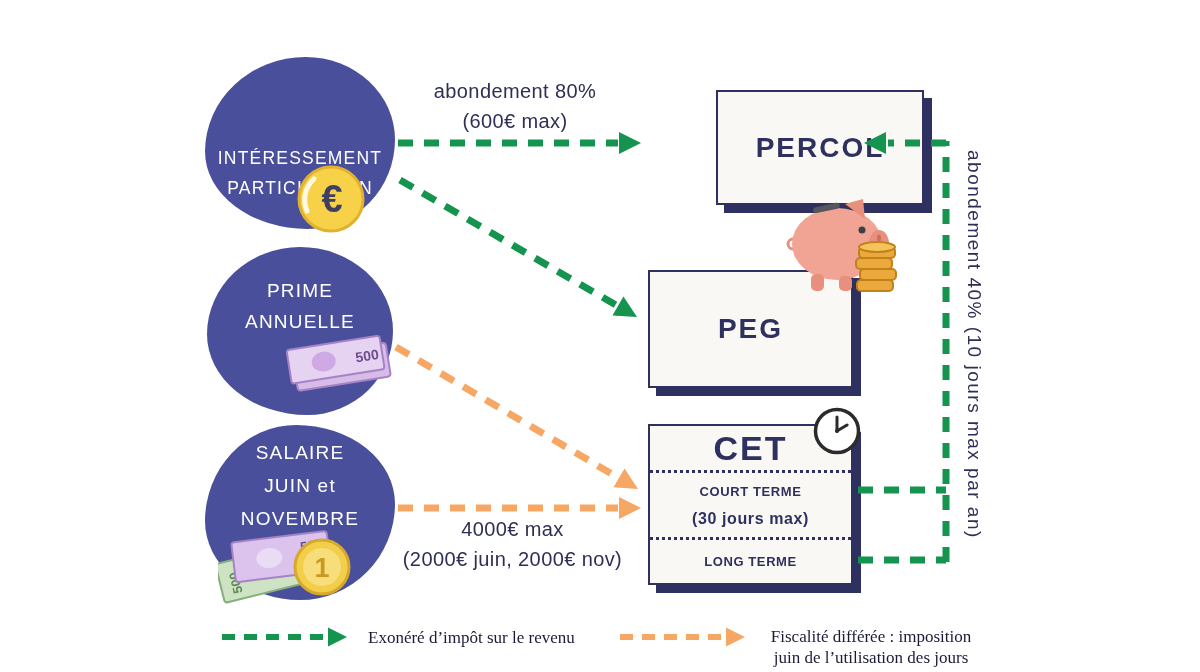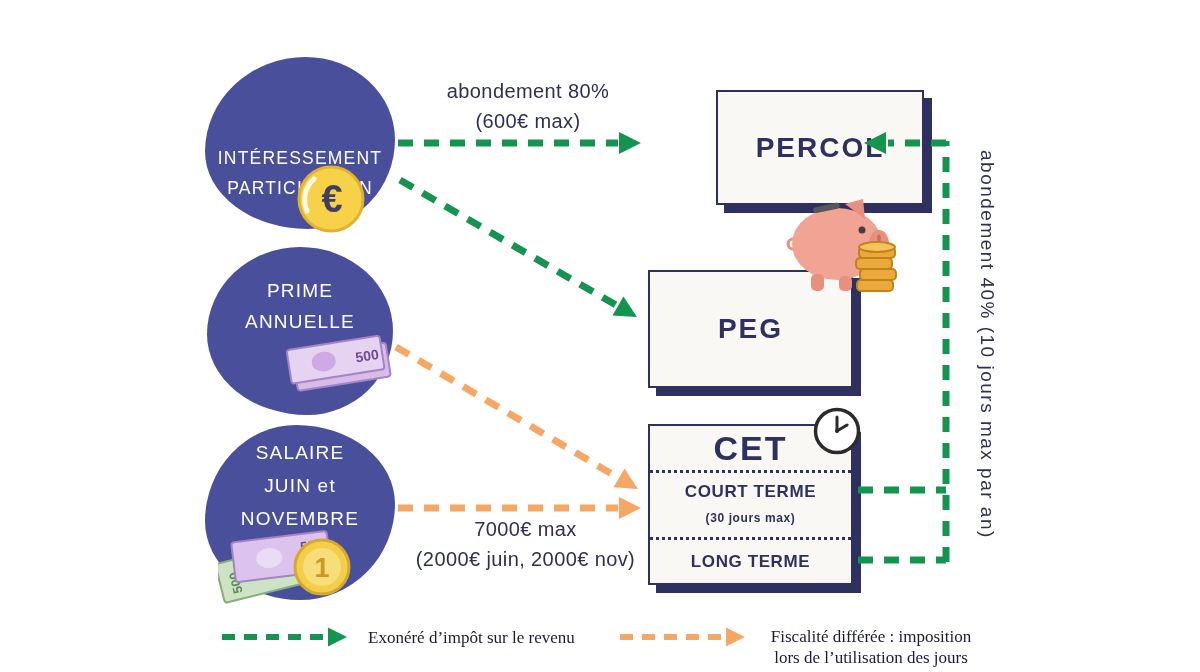--- a/index.html
+++ b/index.html
@@ -24,27 +24,27 @@
   .box { position:absolute; background:var(--box_bg); border:2px solid var(--navy);
          box-shadow:8px 8px 0 0 var(--navy); display:flex; align-items:center; justify-content:center; }
   #percol { left:678px; top:90px;  width:208px; height:115px;margin-left:38px; }
   #peg    { left:648px; top:270px; width:205px; height:118px; }
   #cet    { left:648px; top:424px; width:205px; height:161px;
             flex-direction:column; align-items:stretch; justify-content:flex-start; }
   .box-title { font-size:28px; font-weight:bold; letter-spacing:2px; color:var(--navy); }
   .cet-title  { height:44px; display:flex; align-items:center; justify-content:center; font-size:34px; }
   .cet-mid    { flex:1; border-top:3px dotted var(--navy); border-bottom:3px dotted var(--navy);
                 display:flex; flex-direction:column; align-items:center; justify-content:center; }
-  .cet-line   { font-weight:bold; color:var(--navy); font-size:17px; letter-spacing:0.6px; line-height:27px; }
-  .cet-sub    { font-size:12px; }
+  .cet-line   { font-weight:bold; color:var(--navy); font-size:13px; letter-spacing:0.6px; line-height:27px; }
+  .cet-sub    { font-size:16px; }
   .cet-bottom { height:43px; display:flex; align-items:center; justify-content:center; }
 
   
   .flabel { position:absolute; color:var(--ink); font-size:20px; line-height:30px;
-            text-align:center; white-space:pre-line; letter-spacing:0.4px;margin-left:13px; }
+            text-align:center; white-space:pre-line; letter-spacing:0.4px; }
   #label-abondement80 { left:400px; top:76px;  width:230px; }
   #label-salaire-max  { left:380px; top:514px; width:265px; }
   #label-abondement40 { left:957px; top:150px; height:424px; width:34px;
         writing-mode:vertical-rl; font-size:19px; letter-spacing:1.5px;
         display:flex; align-items:center; white-space:nowrap; text-align:left; line-height:34px; }
 
   
   .legend-text { position:absolute; font-family:"Liberation Serif", serif;
                  color:var(--text_dark); font-size:17px; line-height:21px; white-space:pre-line; }
   #legend-green-text  { left:368px; top:627px; }
@@ -192,21 +192,21 @@
 
   <svg class="icon" id="icon-clock" width="50" height="50" viewBox="0 0 50 50">
     <circle cx="25" cy="25" r="21.5" fill="#ffffff" stroke="#2B2B2B" stroke-width="3.5"></circle>
     <line x1="25" y1="25" x2="25" y2="11" stroke="#2B2B2B" stroke-width="3" stroke-linecap="round"></line>
     <line x1="25" y1="25" x2="35" y2="19" stroke="#2B2B2B" stroke-width="3" stroke-linecap="round"></line>
     <circle cx="25" cy="25" r="2" fill="#2B2B2B"></circle>
   </svg>
 
   <div class="flabel" id="label-abondement80">abondement 80%
 (600€ max)</div>
-  <div class="flabel" id="label-salaire-max">7000€ max
+  <div class="flabel" id="label-salaire-max">4000€ max
 (2000€ juin, 2000€ nov)</div>
   <div class="flabel" id="label-abondement40">abondement 40% (10 jours  max par an)</div>
 
   <div class="legend-text" id="legend-green-text">Exonéré d’impôt sur le revenu</div>
   <div class="legend-text" id="legend-orange-text">Fiscalité différée : imposition
-lors de l’utilisation des jours</div>
+juin de l’utilisation des jours</div>
 
 </div>
 
 </body></html>

